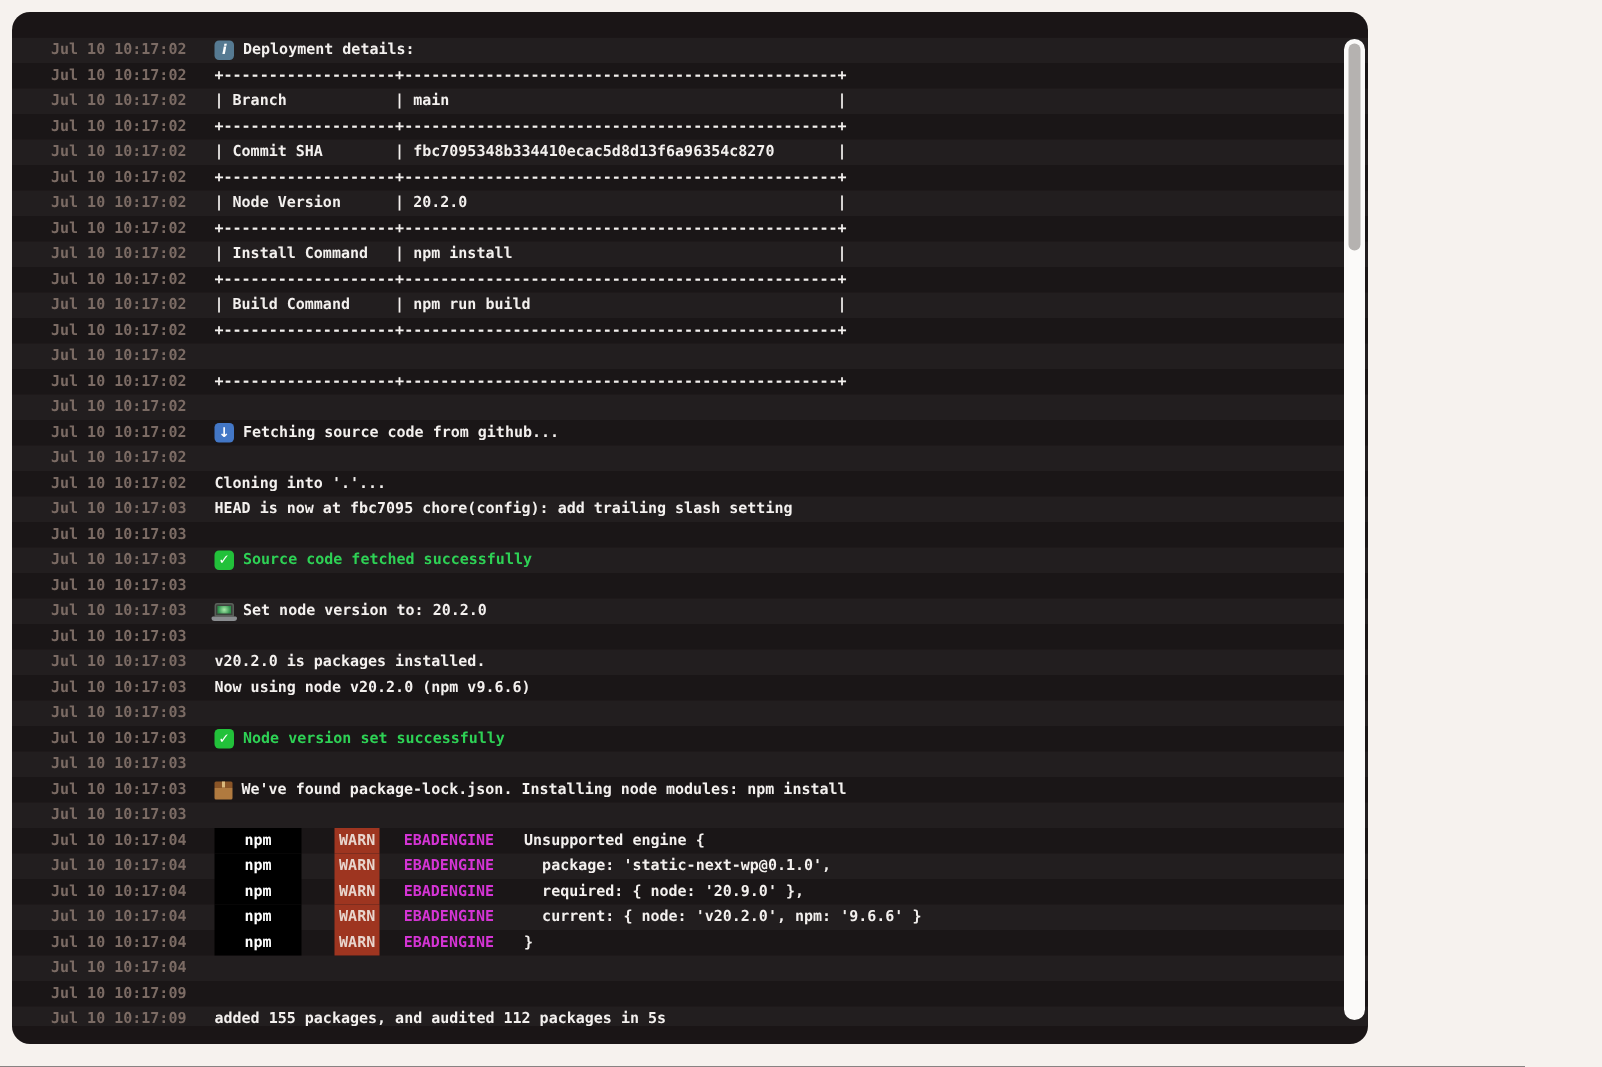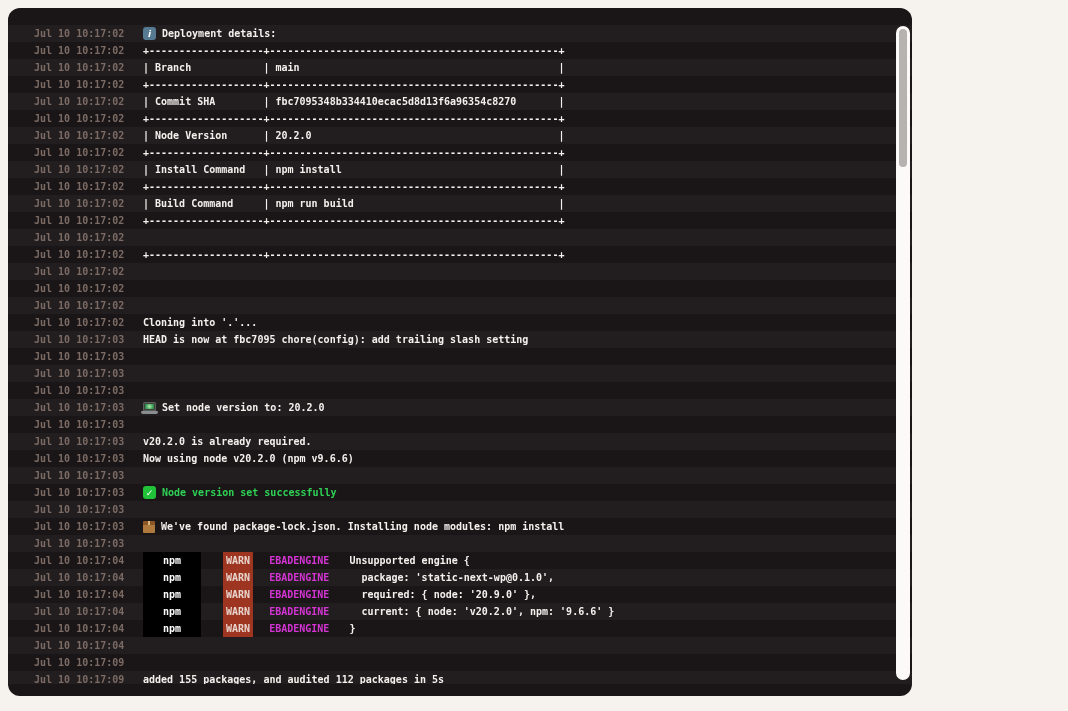--- a/index.html
+++ b/index.html
@@ -99,30 +99,30 @@
       <div class="row"><span class="ts">Jul 10 10:17:02</span><span class="msg">+-------------------+------------------------------------------------+</span></div>
       <div class="row"><span class="ts">Jul 10 10:17:02</span><span class="msg">| Node Version      | 20.2.0                                         |</span></div>
       <div class="row"><span class="ts">Jul 10 10:17:02</span><span class="msg">+-------------------+------------------------------------------------+</span></div>
       <div class="row"><span class="ts">Jul 10 10:17:02</span><span class="msg">| Install Command   | npm install                                    |</span></div>
       <div class="row"><span class="ts">Jul 10 10:17:02</span><span class="msg">+-------------------+------------------------------------------------+</span></div>
       <div class="row"><span class="ts">Jul 10 10:17:02</span><span class="msg">| Build Command     | npm run build                                  |</span></div>
       <div class="row"><span class="ts">Jul 10 10:17:02</span><span class="msg">+-------------------+------------------------------------------------+</span></div>
       <div class="row"><span class="ts">Jul 10 10:17:02</span></div>
       <div class="row"><span class="ts">Jul 10 10:17:02</span><span class="msg">+-------------------+------------------------------------------------+</span></div>
       <div class="row"><span class="ts">Jul 10 10:17:02</span><span class="msg"></span></div>
-      <div class="row"><span class="ts">Jul 10 10:17:02</span></div>
+      <div class="row"><span class="ts">Jul 10 10:17:02</span><span class="msg"><span class="emoji emoji-down"></span>Fetching source code from github...</span></div>
       <div class="row"><span class="ts">Jul 10 10:17:02</span><span class="msg"></span></div>
       <div class="row"><span class="ts">Jul 10 10:17:02</span><span class="msg">Cloning into '.'...</span></div>
       <div class="row"><span class="ts">Jul 10 10:17:03</span><span class="msg">HEAD is now at fbc7095 chore(config): add trailing slash setting</span></div>
       <div class="row"><span class="ts">Jul 10 10:17:03</span><span class="msg"></span></div>
-      <div class="row success"><span class="ts">Jul 10 10:17:03</span></div>
+      <div class="row success"><span class="ts">Jul 10 10:17:03</span><span class="msg"><span class="emoji emoji-check"></span>Source code fetched successfully</span></div>
       <div class="row"><span class="ts">Jul 10 10:17:03</span><span class="msg"></span></div>
       <div class="row"><span class="ts">Jul 10 10:17:03</span><span class="msg"><span class="emoji emoji-laptop"></span>Set node version to: 20.2.0</span></div>
       <div class="row"><span class="ts">Jul 10 10:17:03</span><span class="msg"></span></div>
-      <div class="row"><span class="ts">Jul 10 10:17:03</span><span class="msg">v20.2.0 is already required.</span></div>
+      <div class="row"><span class="ts">Jul 10 10:17:03</span><span class="msg">v20.2.0 is packages installed.</span></div>
       <div class="row"><span class="ts">Jul 10 10:17:03</span><span class="msg">Now using node v20.2.0 (npm v9.6.6)</span></div>
       <div class="row"><span class="ts">Jul 10 10:17:03</span><span class="msg"></span></div>
       <div class="row success"><span class="ts">Jul 10 10:17:03</span><span class="msg"><span class="emoji emoji-check"></span>Node version set successfully</span></div>
       <div class="row"><span class="ts">Jul 10 10:17:03</span><span class="msg"></span></div>
       <div class="row"><span class="ts">Jul 10 10:17:03</span><span class="msg"><span class="emoji emoji-package"></span>We've found package-lock.json. Installing node modules: npm install</span></div>
       <div class="row"><span class="ts">Jul 10 10:17:03</span><span class="msg"></span></div>
       <div class="row"><span class="ts">Jul 10 10:17:04</span><span class="msg"><span class="badge-npm">npm</span><span class="badge-warn">WARN</span><span class="code">EBADENGINE</span>Unsupported engine {</span></div>
       <div class="row"><span class="ts">Jul 10 10:17:04</span><span class="msg"><span class="badge-npm">npm</span><span class="badge-warn">WARN</span><span class="code">EBADENGINE</span>  package: 'static-next-wp@0.1.0',</span></div>
       <div class="row"><span class="ts">Jul 10 10:17:04</span><span class="msg"><span class="badge-npm">npm</span><span class="badge-warn">WARN</span><span class="code">EBADENGINE</span>  required: { node: '20.9.0' },</span></div>
       <div class="row"><span class="ts">Jul 10 10:17:04</span><span class="msg"><span class="badge-npm">npm</span><span class="badge-warn">WARN</span><span class="code">EBADENGINE</span>  current: { node: 'v20.2.0', npm: '9.6.6' }</span></div>

